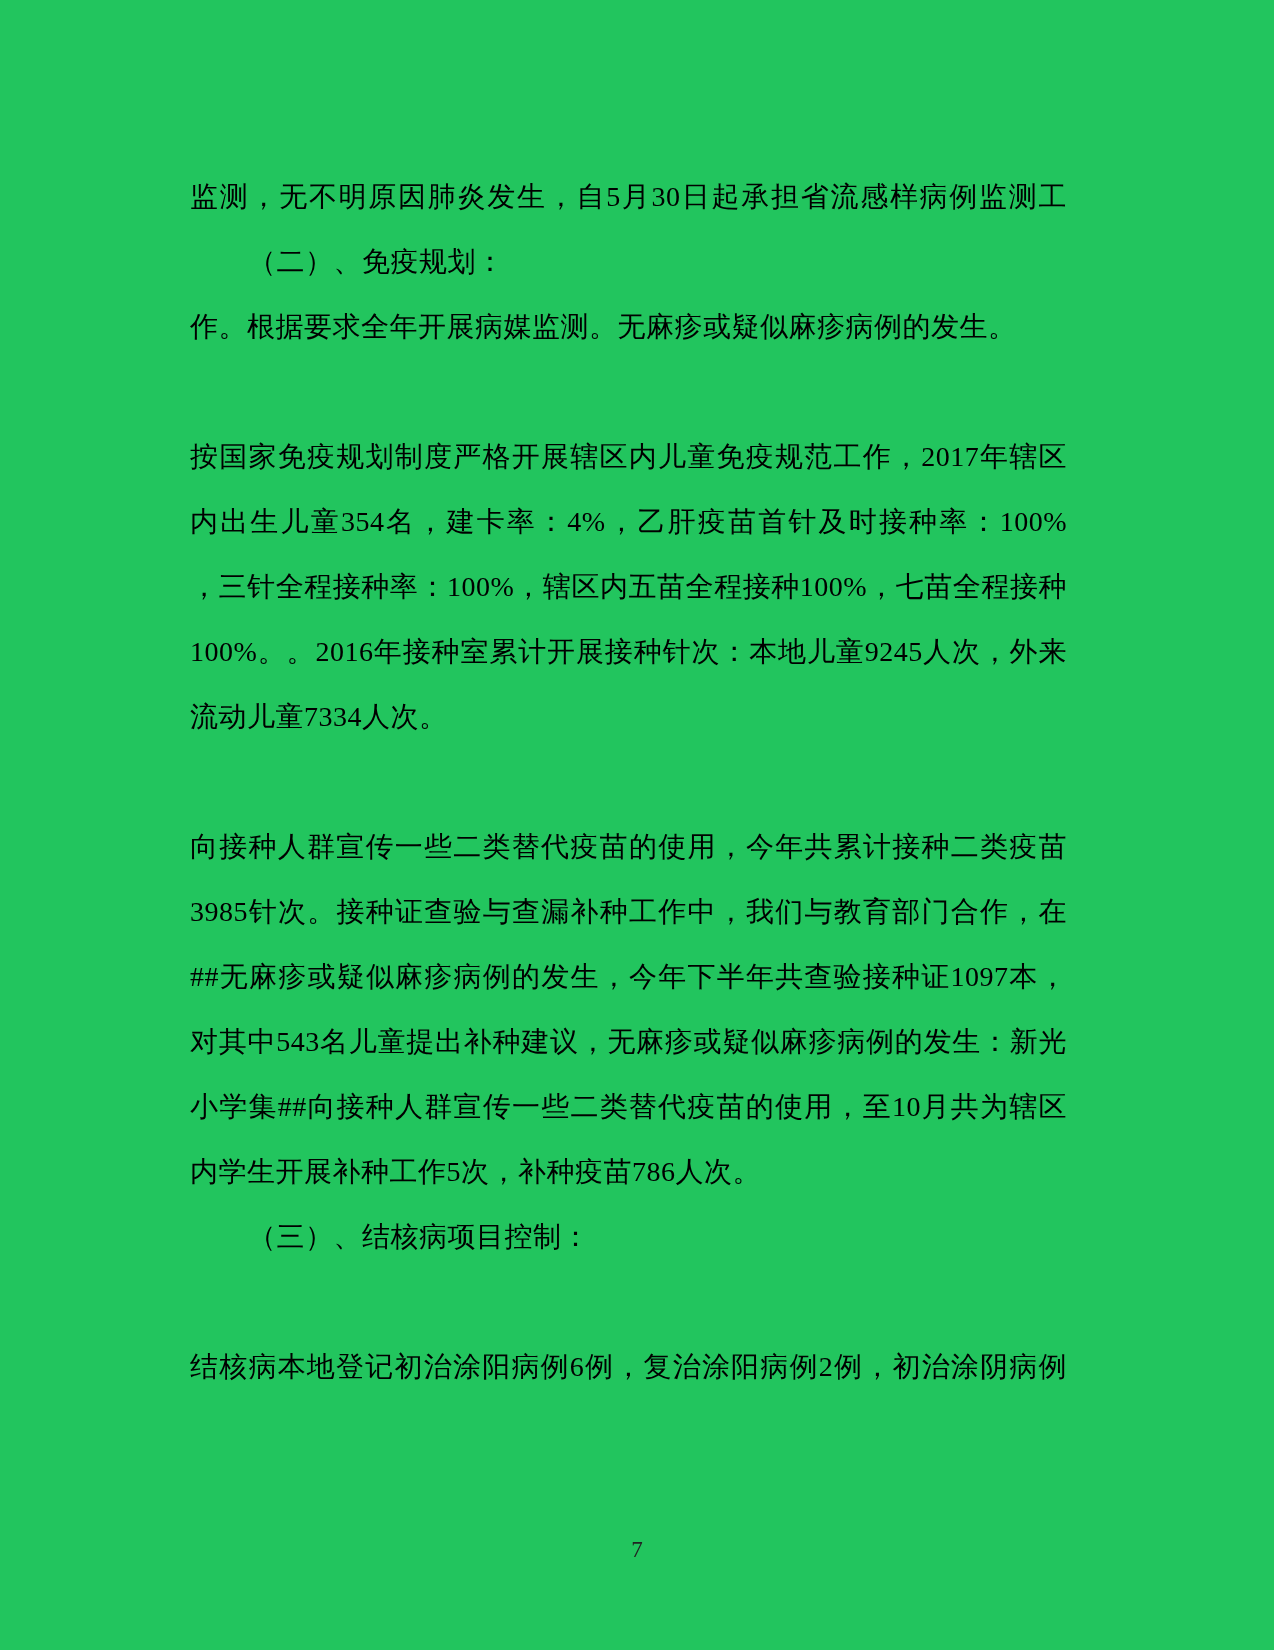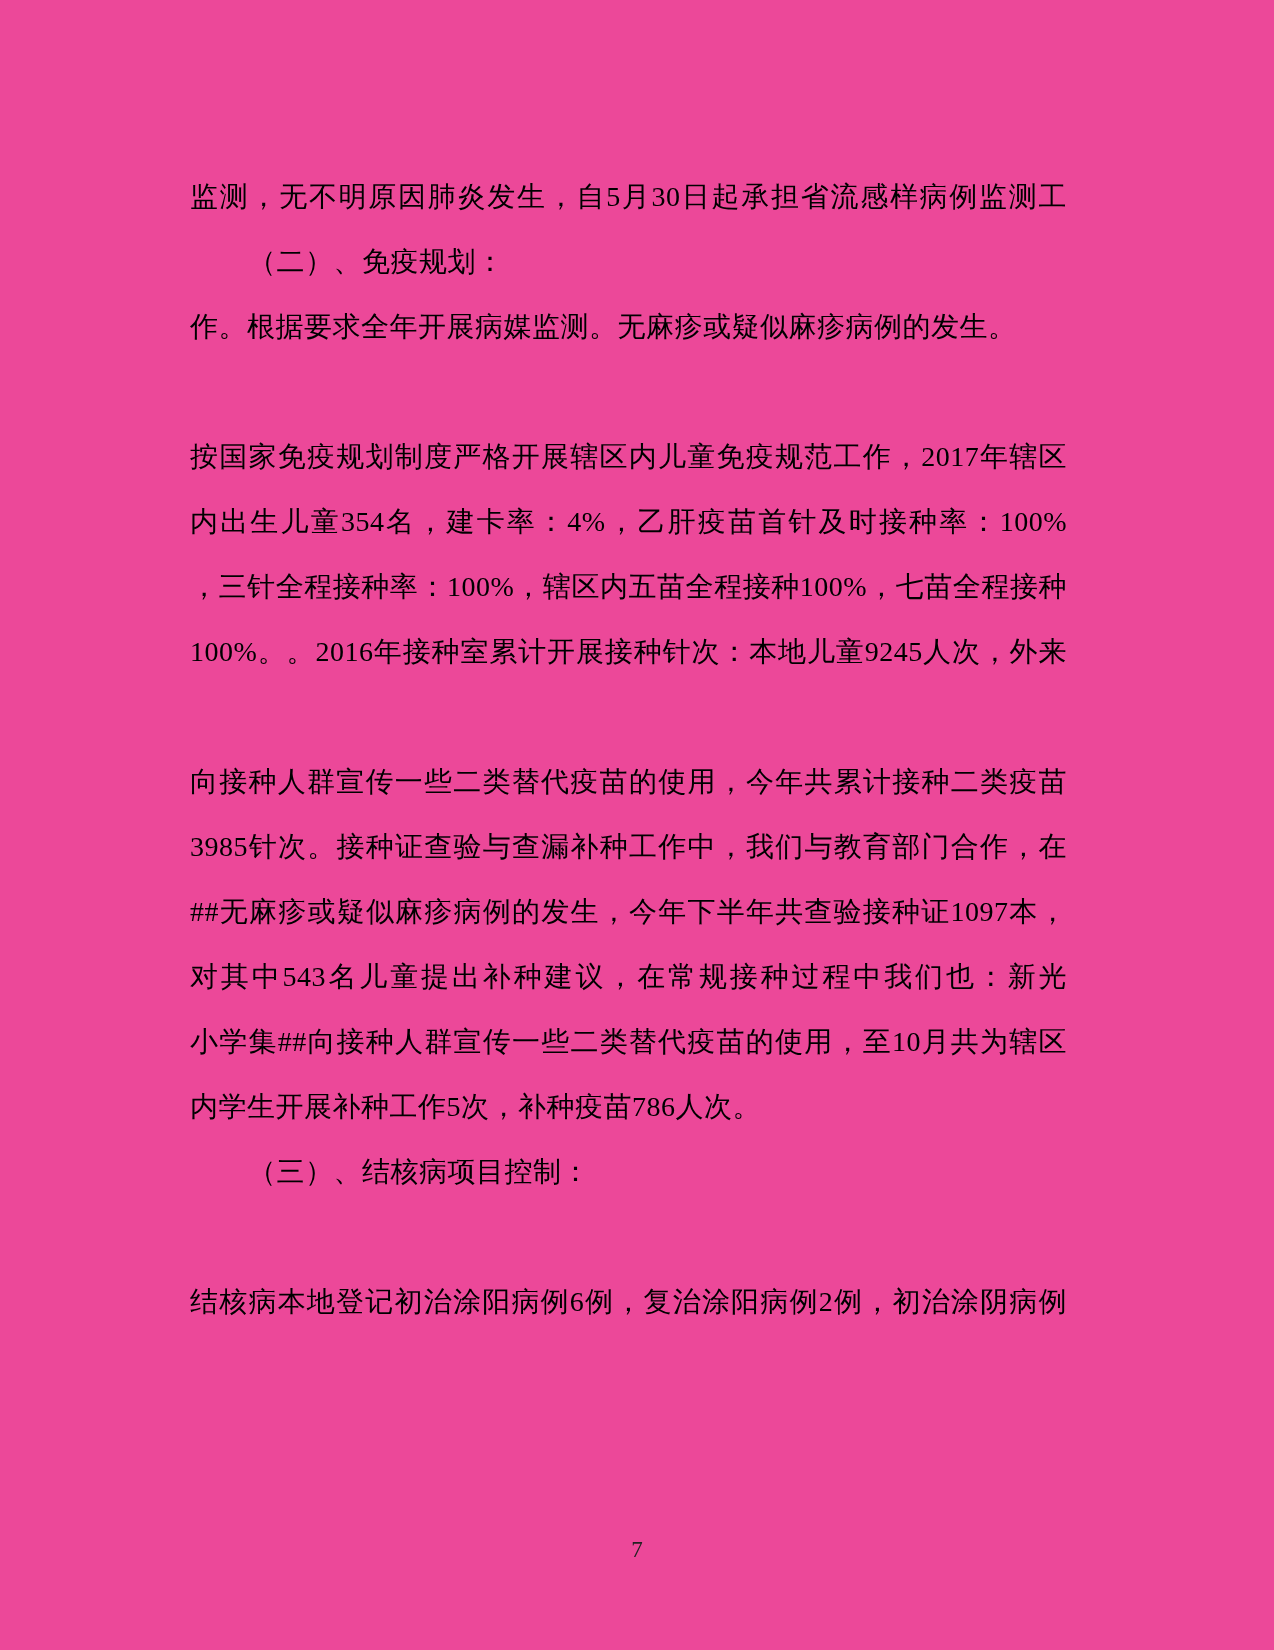--- a/index.html
+++ b/index.html
@@ -13,21 +13,21 @@
     color: #000000;
     position: relative;
     font-family: "Liberation Serif", "DejaVu Serif", serif;
     overflow: hidden;
   }
   .page {
     position: absolute;
     left: 0; top: 0;
     width: 1274px;
     height: 1650px;
-    background: #ec4899;
+    background: #22c55e;
   }
   .textblock {
     position: absolute;
     left: 190px;
     top: 164px;
     width: 877px;
   }
   .line {
     height: 65px;
     line-height: 65px;
@@ -66,25 +66,26 @@
 
   <div class="textblock">
     <div class="line fill">监测，无不明原因肺炎发生，自5月30日起承担省流感样病例监测工</div>
     <div class="line indent">（二）、免疫规划：</div>
     <div class="line">作。根据要求全年开展病媒监测。无麻疹或疑似麻疹病例的发生。</div>
     <div class="line blank"></div>
     <div class="line fill">按国家免疫规划制度严格开展辖区内儿童免疫规范工作，2017年辖区</div>
     <div class="line fill">内出生儿童354名，建卡率：4%，乙肝疫苗首针及时接种率：100%</div>
     <div class="line fill">，三针全程接种率：100%，辖区内五苗全程接种100%，七苗全程接种</div>
     <div class="line fill">100%。。2016年接种室累计开展接种针次：本地儿童9245人次，外来</div>
+    <div class="line">流动儿童7334人次。</div>
     <div class="line blank"></div>
     <div class="line fill">向接种人群宣传一些二类替代疫苗的使用，今年共累计接种二类疫苗</div>
     <div class="line fill">3985针次。接种证查验与查漏补种工作中，我们与教育部门合作，在</div>
     <div class="line fill">##无麻疹或疑似麻疹病例的发生，今年下半年共查验接种证1097本，</div>
-    <div class="line fill">对其中543名儿童提出补种建议，在常规接种过程中我们也：新光</div>
+    <div class="line fill">对其中543名儿童提出补种建议，无麻疹或疑似麻疹病例的发生：新光</div>
     <div class="line fill">小学集##向接种人群宣传一些二类替代疫苗的使用，至10月共为辖区</div>
     <div class="line">内学生开展补种工作5次，补种疫苗786人次。</div>
     <div class="line indent">（三）、结核病项目控制：</div>
     <div class="line blank"></div>
     <div class="line fill">结核病本地登记初治涂阳病例6例，复治涂阳病例2例，初治涂阴病例</div>
   </div>
 
   <div class="footer">7</div>
 
 </div>

